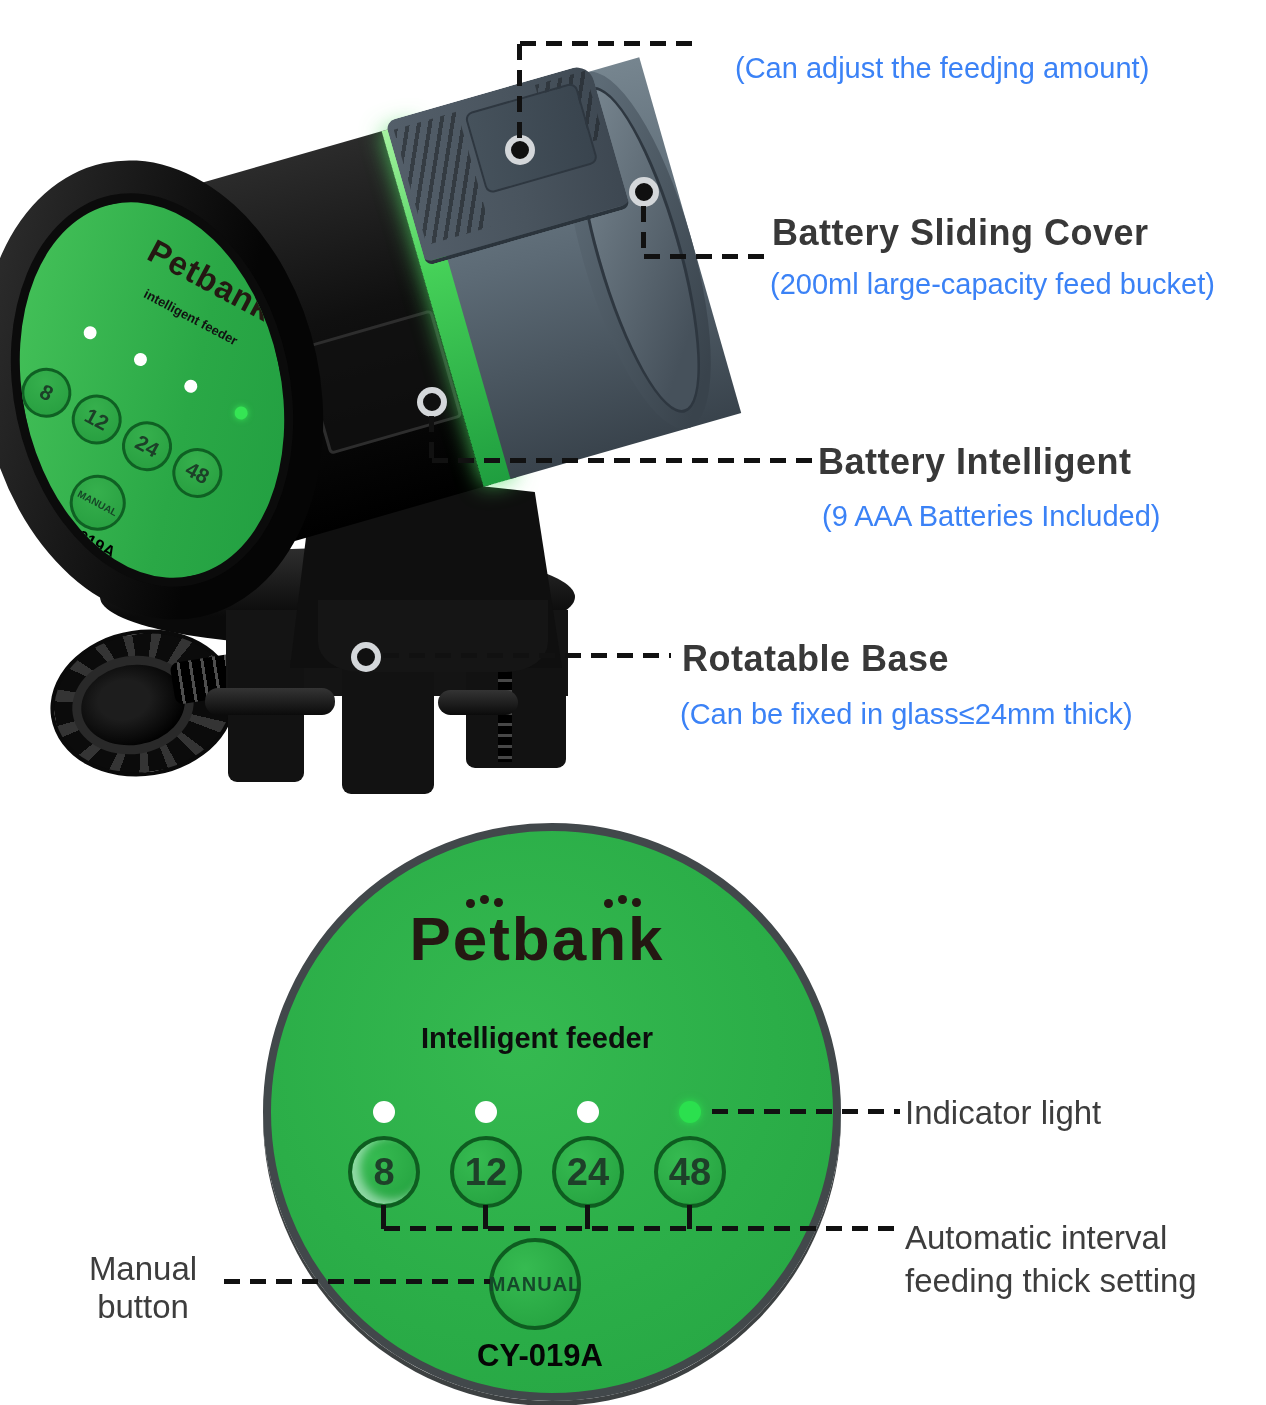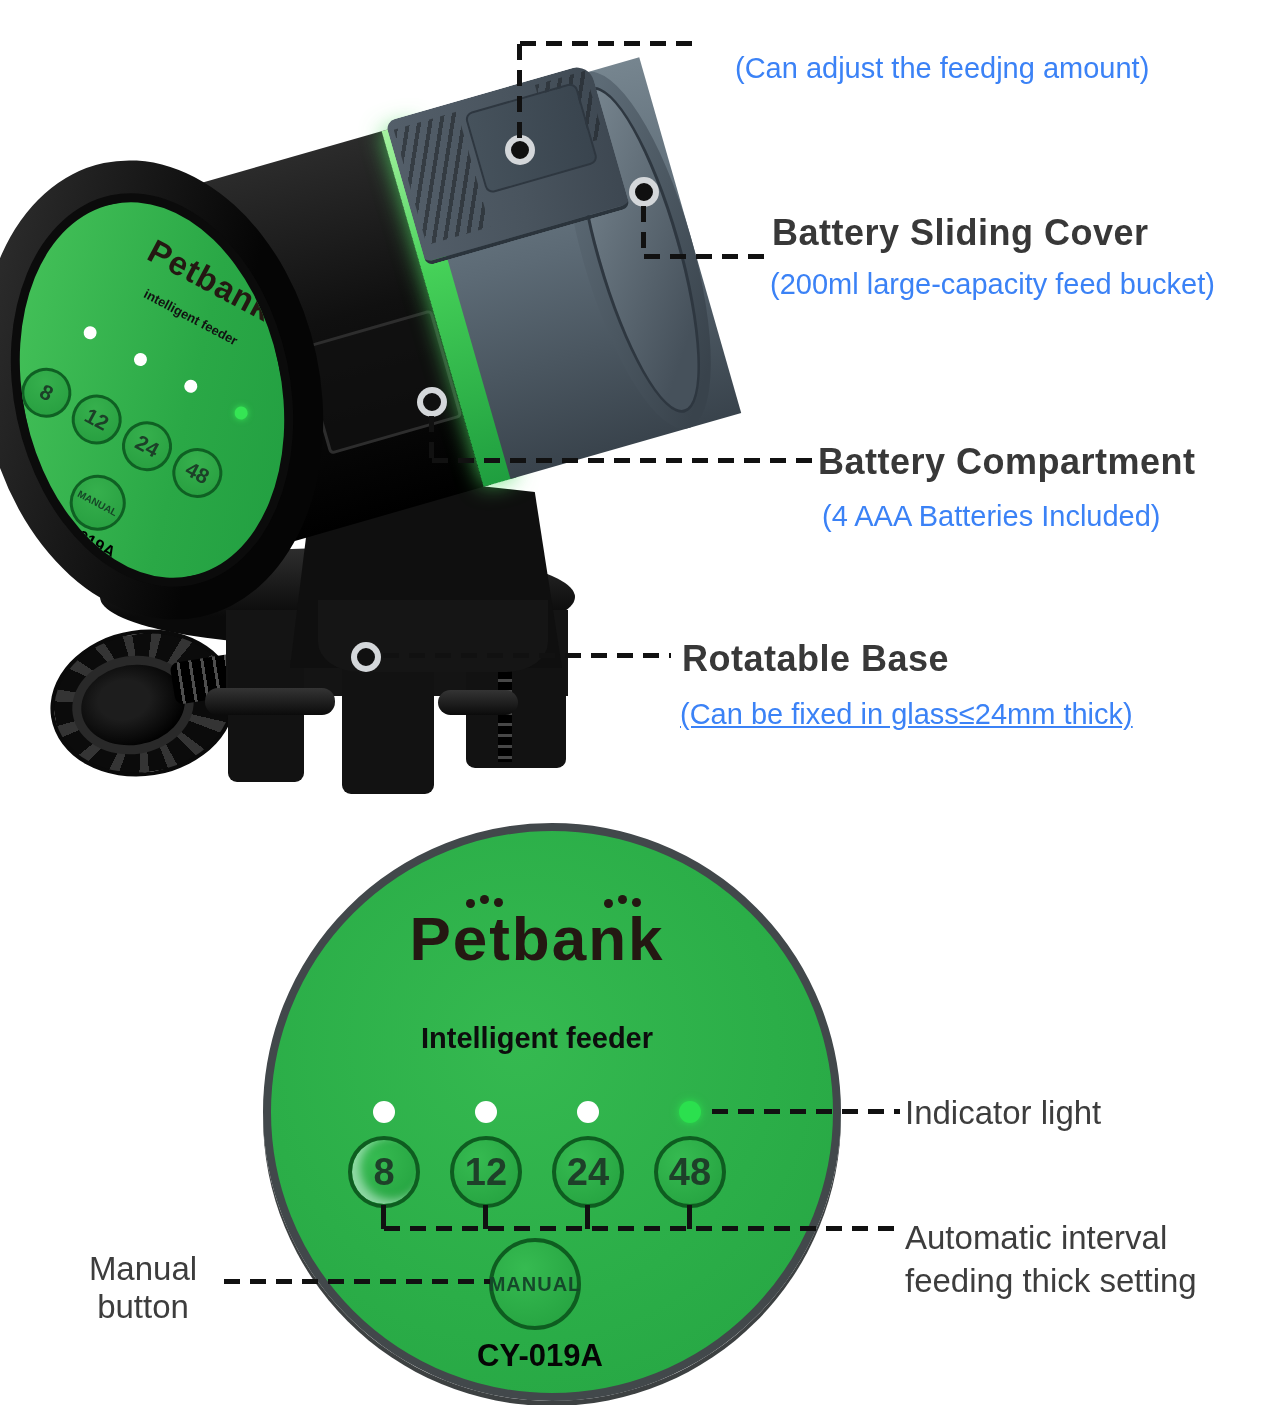--- a/index.html
+++ b/index.html
@@ -170,25 +170,25 @@
   <div class="abs dash-h" style="left:644px;top:254px;width:126px;"></div>
   <div class="abs dash-v" style="left:429px;top:416px;height:44px;"></div>
   <div class="abs dash-h" style="left:432px;top:458px;width:380px;"></div>
   <div class="abs dash-h" style="left:383px;top:653px;width:288px;"></div>
 
   <div class="abs co-note" style="left:735px;top:52px;">(Can adjust the feedjng amount)</div>
 
   <div class="abs co-title" style="left:772px;top:212px;">Battery Sliding Cover</div>
   <div class="abs co-note" style="left:770px;top:268px;">(200ml large-capacity feed bucket)</div>
 
-  <div class="abs co-title" style="left:818px;top:441px;">Battery Compartment</div>
-  <div class="abs co-note" style="left:822px;top:500px;">(4 AAA Batteries Included)</div>
+  <div class="abs co-title" style="left:818px;top:441px;">Battery Intelligent</div>
+  <div class="abs co-note" style="left:822px;top:500px;">(9 AAA Batteries Included)</div>
 
   <div class="abs co-title" style="left:682px;top:638px;text-align:right;">Rotatable Base</div>
-  <div class="abs co-note" style="left:680px;top:698px;text-decoration:underline;">(Can be fixed in glass≤24mm thick)</div>
+  <div class="abs co-note" style="left:680px;top:698px;">(Can be fixed in glass≤24mm thick)</div>
 
   <div class="abs panel"></div>
   <div class="abs p-logo">Petbank</div>
   <div class="abs paws" style="left:466px;top:899px;"></div>
   <div class="abs paws" style="left:604px;top:899px;"></div>
   <div class="abs p-sub">Intelligent feeder</div>
 
   <div class="abs" style="left:373px;top:1101px;display:flex;gap:80px;">
     <div class="p-dot"></div>
     <div class="p-dot"></div>

